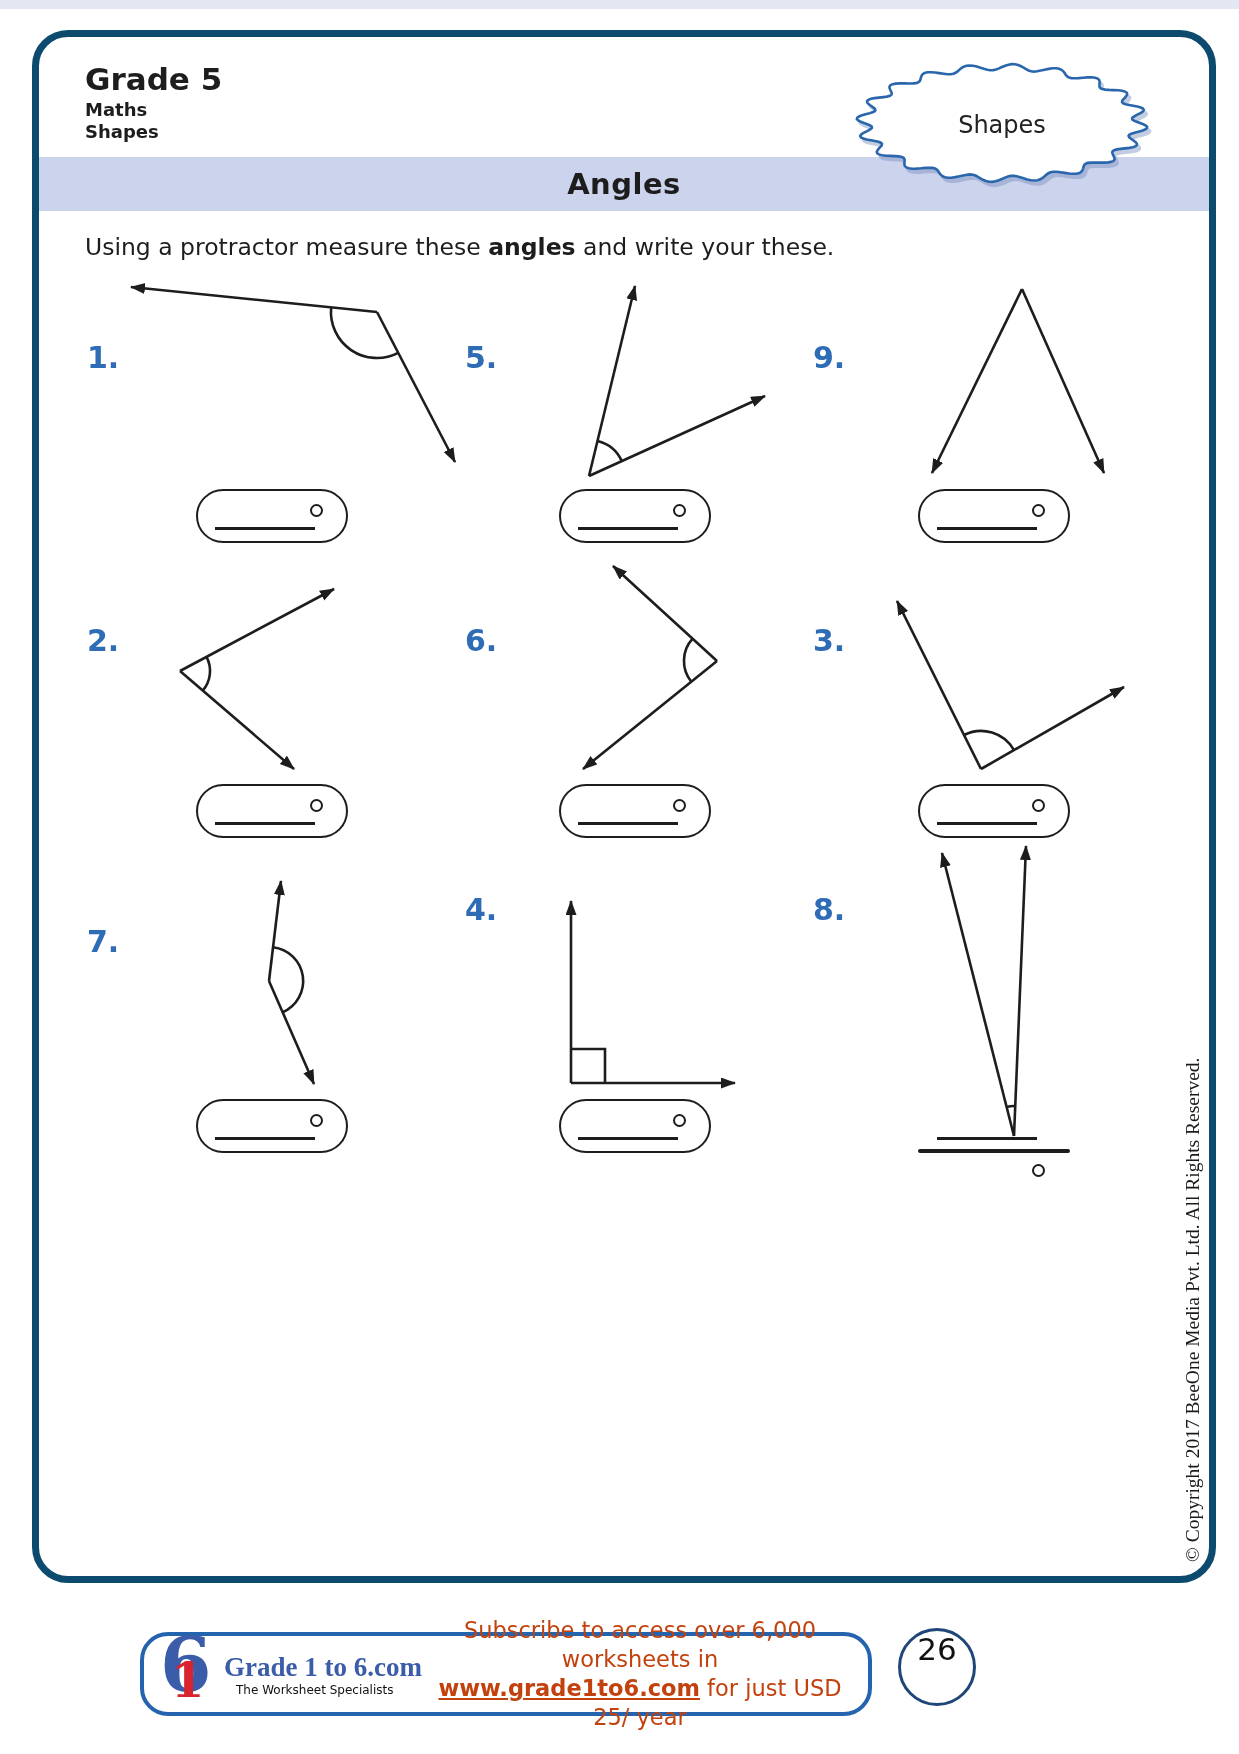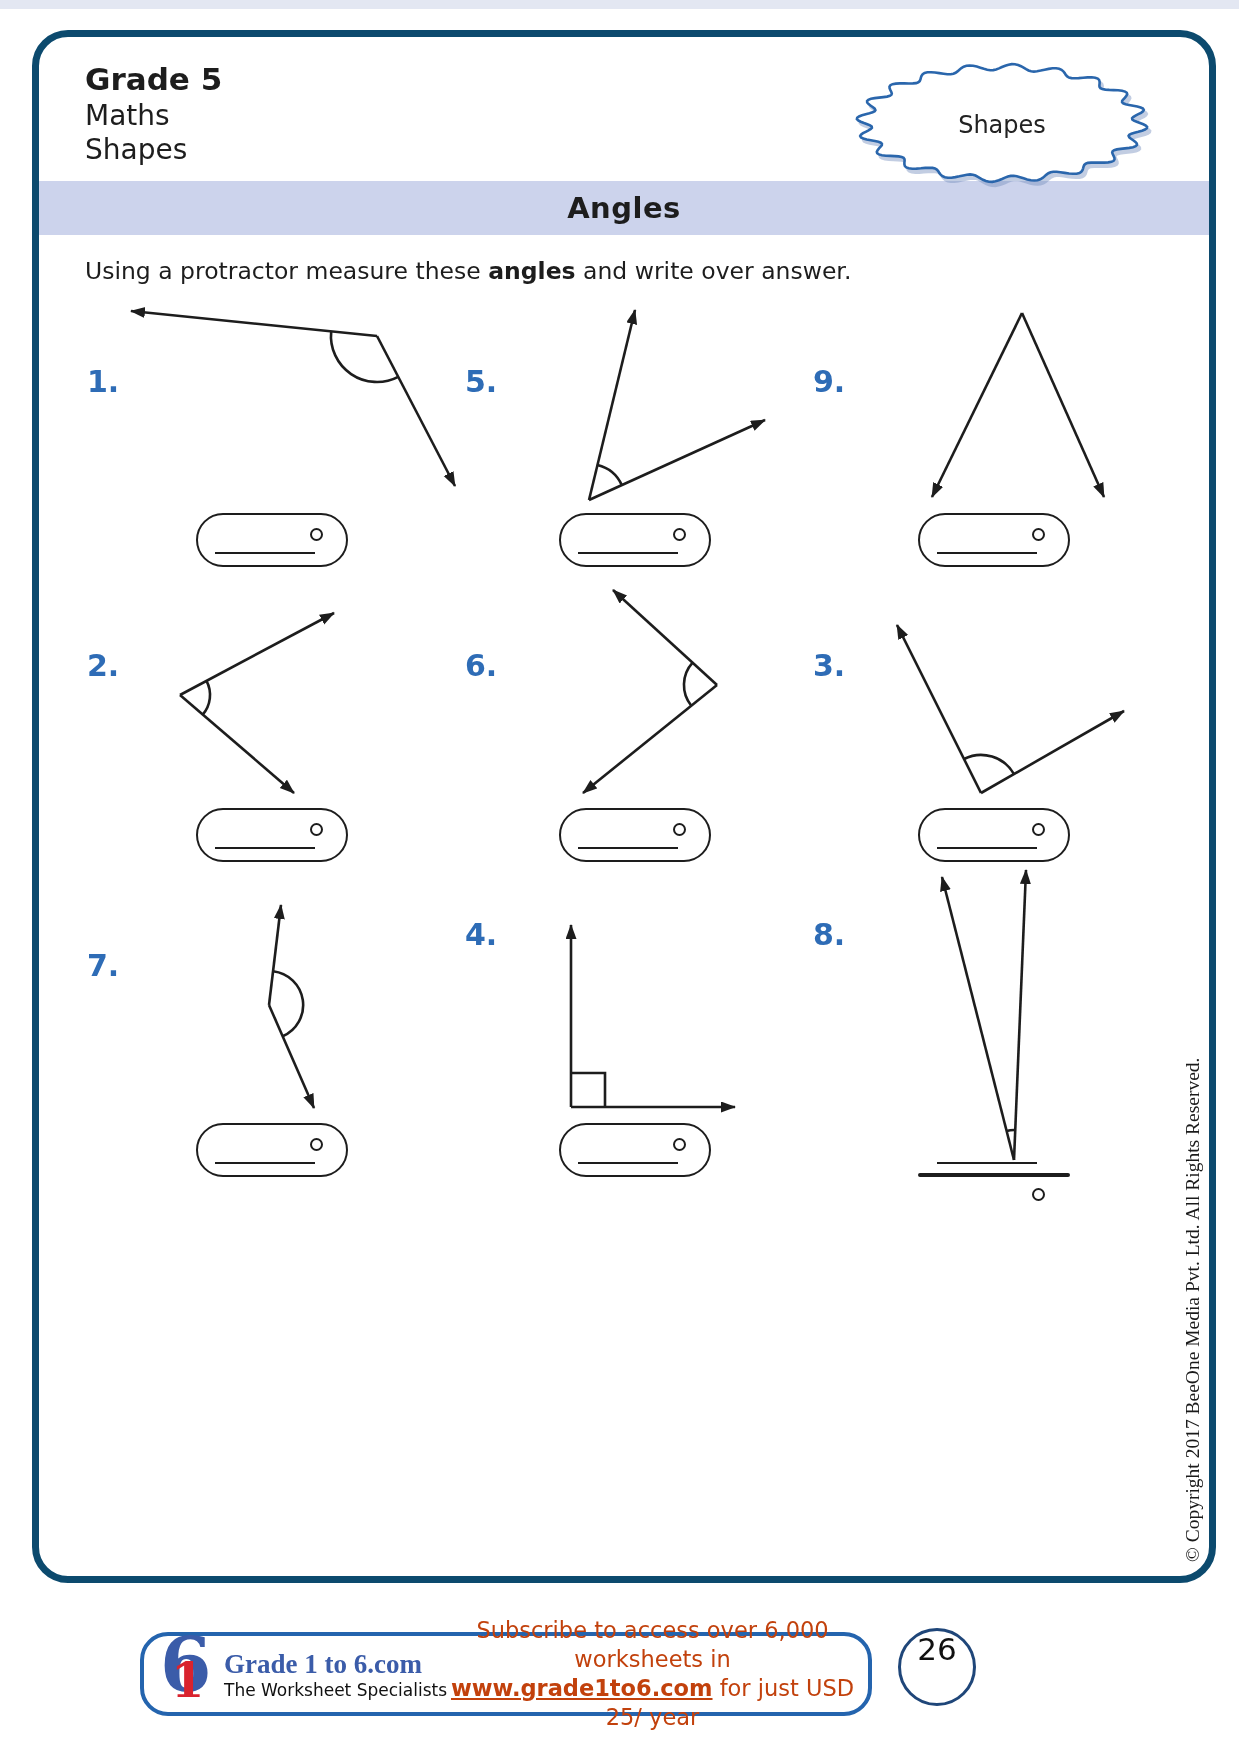--- a/index.html
+++ b/index.html
@@ -2,21 +2,21 @@
 <html><head>
 <meta charset="utf-8">
 <style>
   html,body{margin:0;padding:0;background:#fff;}
   body{width:1239px;height:1754px;position:relative;font-family:"DejaVu Sans",sans-serif;color:#1d1d1d;overflow:hidden;}
   .top-edge{position:absolute;top:0;left:0;right:0;height:9px;background:#e3e7f2;}
   .frame{position:absolute;left:32px;top:30px;width:1184px;height:1553px;border:7px solid #0c4a6e;border-radius:36px;box-sizing:border-box;background:#fff;}
   
   .header{padding:24px 0 0 46px;line-height:1.22;}
   .h-grade{font-size:31px;font-weight:bold;}
-  .h-sub{font-size:28px;font-weight:normal;}
+  .h-sub{font-size:18px;font-weight:bold;}
   .badge{position:absolute;top:18px;right:52px;width:310px;height:140px;}
   .badge svg{position:absolute;inset:0;}
   .badge-label{position:absolute;inset:0;display:flex;align-items:center;justify-content:center;font-size:24px;color:#222;}
   
   .banner{margin-top:14px;height:54px;background:#ccd3ec;display:flex;align-items:center;justify-content:center;}
   .banner-title{font-size:29px;font-weight:bold;letter-spacing:.5px;}
   
   .instruction{margin:22px 0 6px 46px;font-size:23.5px;}
   .instruction b{font-weight:bold;}
   
@@ -32,21 +32,21 @@
   .degree{position:absolute;right:23px;top:13px;width:9px;height:9px;border:2.6px solid #1d1d1d;border-radius:50%;}
   
   .copyright{position:absolute;left:1182px;top:1562px;width:916px;transform:rotate(-90deg);transform-origin:0 0;font-family:"Liberation Serif",serif;font-size:19.5px;color:#1a1a1a;white-space:nowrap;}
   
   .footer-box{position:absolute;left:140px;top:1632px;width:732px;height:84px;border:4px solid #2464ae;border-radius:28px;box-sizing:border-box;display:flex;align-items:center;background:#fff;}
   .logo{display:flex;align-items:center;margin-left:14px;}
   .logo-mark{position:relative;width:66px;height:76px;}
   .logo-mark .six{position:absolute;left:2px;top:-14px;font-family:"DejaVu Serif",serif;font-weight:bold;font-size:74px;color:#3b5ca9;}
   .logo-mark .one{position:absolute;left:13px;top:16px;font-family:"DejaVu Serif",serif;font-weight:bold;font-size:48px;color:#d9232e;}
   .logo-text .lt-main{font-family:"Liberation Serif",serif;font-weight:bold;font-size:27px;color:#3b5ca9;}
-  .logo-text .lt-sub{font-size:17px;color:#111;}
+  .logo-text .lt-sub{font-size:12px;color:#111;margin-left:12px;}
   .subscribe{flex:1;text-align:center;color:#c2410c;font-size:22.5px;line-height:1.3;padding-right:10px;}
   .subscribe .url{font-weight:bold;text-decoration:underline;}
   .page-circle{position:absolute;left:898px;top:1628px;width:78px;height:78px;border:3.5px solid #1f4679;border-radius:50%;display:flex;justify-content:center;font-size:31px;color:#111;background:#fff;box-sizing:border-box;}
 </style>
 </head>
 <body>
 
 <svg width="0" height="0" style="position:absolute">
   <defs>
     <marker id="arrow" markerUnits="userSpaceOnUse" markerWidth="16" markerHeight="12" refX="14" refY="5.5" orient="auto">
@@ -69,21 +69,21 @@
       <path id="badge-path" d="M293.0,68.0 L296.3,69.3 L298.8,70.6 L300.1,72.0 L299.8,73.3 L298.0,74.5 L295.0,75.7 L291.3,76.8 L287.5,77.8 L284.4,78.7 L282.3,79.8 L281.6,80.9 L282.3,82.3 L284.0,83.7 L286.2,85.3 L288.4,86.9 L289.8,88.5 L289.9,90.0 L288.7,91.2 L286.0,92.2 L282.3,92.9 L278.0,93.4 L273.6,93.9 L269.9,94.4 L267.1,95.2 L265.6,96.2 L265.2,97.5 L265.7,99.1 L266.6,100.9 L267.4,102.7 L267.5,104.4 L266.6,105.8 L264.5,106.8 L261.2,107.4 L257.1,107.6 L252.6,107.6 L248.1,107.5 L244.1,107.6 L240.9,107.9 L238.7,108.7 L237.3,109.9 L236.6,111.5 L236.1,113.3 L235.5,115.1 L234.3,116.7 L232.4,118.0 L229.6,118.7 L226.0,118.8 L222.0,118.5 L217.7,117.9 L213.4,117.3 L209.6,116.8 L206.3,116.7 L203.6,117.2 L201.4,118.2 L199.5,119.6 L197.6,121.3 L195.6,122.9 L193.3,124.3 L190.5,125.2 L187.4,125.5 L183.9,125.2 L180.2,124.4 L176.6,123.3 L173.1,122.2 L169.8,121.3 L166.7,120.8 L163.8,120.9 L160.9,121.5 L158.0,122.6 L155.0,124.0 L151.8,125.3 L148.5,126.3 L145.2,126.9 L142.0,126.8 L138.9,126.0 L136.0,124.8 L133.4,123.3 L130.9,121.8 L128.5,120.5 L125.9,119.7 L123.1,119.4 L119.9,119.7 L116.3,120.4 L112.4,121.3 L108.3,122.1 L104.4,122.7 L100.9,122.8 L97.9,122.3 L95.5,121.2 L93.7,119.7 L92.3,117.9 L91.2,116.1 L89.8,114.6 L88.0,113.5 L85.5,112.9 L82.2,112.7 L78.3,112.9 L73.9,113.3 L69.4,113.6 L65.3,113.7 L61.8,113.3 L59.3,112.4 L57.9,111.1 L57.4,109.4 L57.4,107.6 L57.6,105.8 L57.5,104.2 L56.6,102.9 L54.7,102.0 L51.7,101.4 L47.8,101.1 L43.4,100.9 L38.9,100.7 L34.9,100.2 L31.9,99.4 L30.2,98.3 L29.8,96.8 L30.6,95.2 L32.0,93.4 L33.6,91.7 L34.8,90.2 L34.9,88.8 L33.8,87.7 L31.4,86.8 L27.9,86.1 L23.8,85.3 L19.7,84.5 L16.3,83.5 L14.0,82.4 L13.2,81.1 L14.0,79.7 L16.0,78.2 L18.7,76.8 L21.5,75.3 L23.8,74.0 L24.9,72.8 L24.7,71.6 L23.1,70.4 L20.3,69.2 L17.0,68.0 L13.7,66.7 L11.2,65.4 L9.9,64.0 L10.2,62.7 L12.0,61.5 L15.0,60.3 L18.7,59.2 L22.5,58.2 L25.6,57.3 L27.7,56.2 L28.4,55.1 L27.7,53.7 L26.0,52.3 L23.8,50.7 L21.6,49.1 L20.2,47.5 L20.1,46.0 L21.3,44.8 L24.0,43.8 L27.7,43.1 L32.0,42.6 L36.4,42.1 L40.1,41.6 L42.9,40.8 L44.4,39.8 L44.8,38.5 L44.3,36.9 L43.4,35.1 L42.6,33.3 L42.5,31.6 L43.4,30.2 L45.5,29.2 L48.8,28.6 L52.9,28.4 L57.4,28.4 L61.9,28.5 L65.9,28.4 L69.1,28.1 L71.3,27.3 L72.7,26.1 L73.4,24.5 L73.9,22.7 L74.5,20.9 L75.7,19.3 L77.6,18.0 L80.4,17.3 L84.0,17.2 L88.0,17.5 L92.3,18.1 L96.6,18.7 L100.4,19.2 L103.7,19.3 L106.4,18.8 L108.6,17.8 L110.5,16.4 L112.4,14.7 L114.4,13.1 L116.7,11.7 L119.5,10.8 L122.6,10.5 L126.1,10.8 L129.8,11.6 L133.4,12.7 L136.9,13.8 L140.2,14.7 L143.3,15.2 L146.2,15.1 L149.1,14.5 L152.0,13.4 L155.0,12.0 L158.2,10.7 L161.5,9.7 L164.8,9.1 L168.0,9.2 L171.1,10.0 L174.0,11.2 L176.6,12.7 L179.1,14.2 L181.5,15.5 L184.1,16.3 L186.9,16.6 L190.1,16.3 L193.7,15.6 L197.6,14.7 L201.7,13.9 L205.6,13.3 L209.1,13.2 L212.1,13.7 L214.5,14.8 L216.3,16.3 L217.7,18.1 L218.8,19.9 L220.2,21.4 L222.0,22.5 L224.5,23.1 L227.8,23.3 L231.7,23.1 L236.1,22.7 L240.6,22.4 L244.7,22.3 L248.2,22.7 L250.7,23.6 L252.1,24.9 L252.6,26.6 L252.6,28.4 L252.4,30.2 L252.5,31.8 L253.4,33.1 L255.3,34.0 L258.3,34.6 L262.2,34.9 L266.6,35.1 L271.1,35.3 L275.1,35.8 L278.1,36.6 L279.8,37.7 L280.2,39.2 L279.4,40.8 L278.0,42.6 L276.4,44.3 L275.2,45.8 L275.1,47.2 L276.2,48.3 L278.6,49.2 L282.1,49.9 L286.2,50.7 L290.3,51.5 L293.7,52.5 L296.0,53.6 L296.8,54.9 L296.0,56.3 L294.0,57.8 L291.3,59.2 L288.5,60.7 L286.2,62.0 L285.1,63.2 L285.3,64.4 L286.9,65.6 L289.7,66.8 L293.0,68.0 Z" fill="#ffffff" stroke="#2a66ac" stroke-width="2.6" style="filter:drop-shadow(3px 4px 0 rgba(120,145,190,0.45))"></path>
     </svg>
     <div class="badge-label">Shapes</div>
   </div>
 
   <div class="banner">
     <span class="banner-title">Angles</span>
   </div>
 
   <div class="instruction">
-    <span>Using a protractor measure these </span><b>angles</b><span> and write over answer.</span>
+    <span>Using a protractor measure these </span><b>angles</b><span> and write your these.</span>
   </div>
 
   <div class="grid" id="grid">
   <div class="cell">
     <span class="num">1.</span>
     <div class="fig">
           <svg viewBox="0 0 340 205" width="340" height="205">
             <path d="M 212.2 31.3 A 46 46 0 0 0 279.2 76.8" class="ink-stroke"></path>
             <line x1="258" y1="36" x2="12" y2="11" class="ink-stroke" marker-end="url(#arrow)"></line>
             <line x1="258" y1="36" x2="336" y2="186" class="ink-stroke" marker-end="url(#arrow)"></line>

